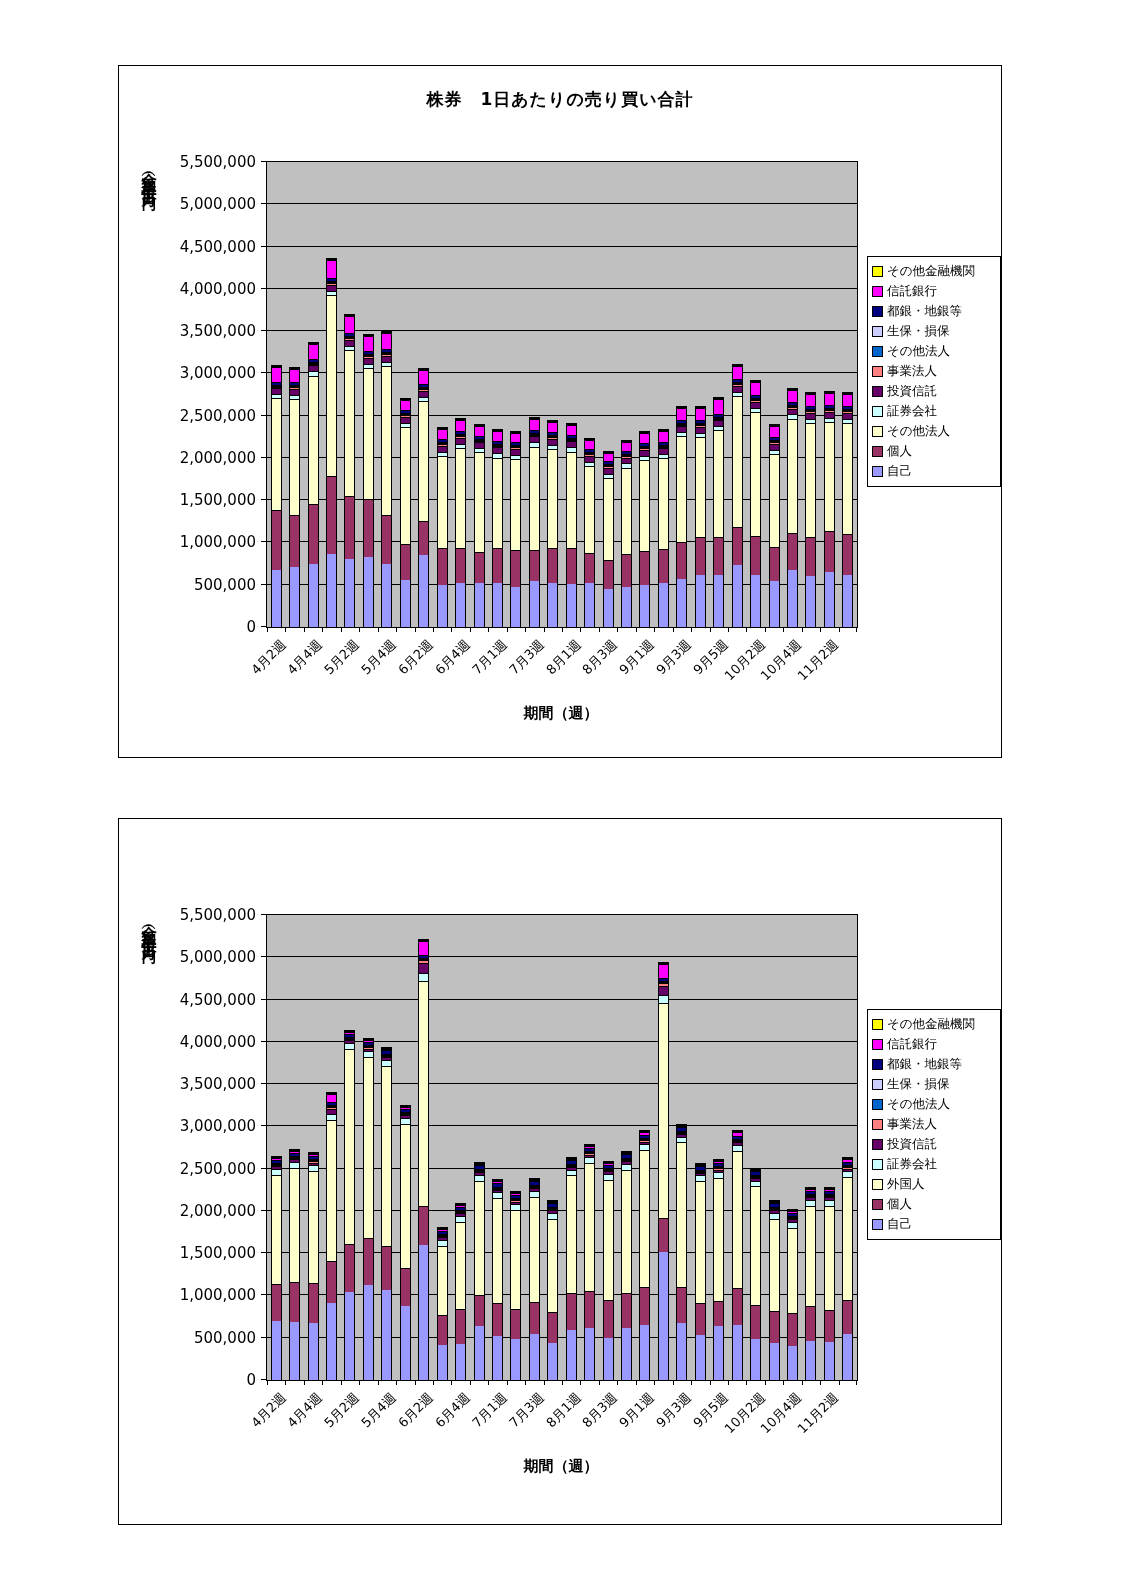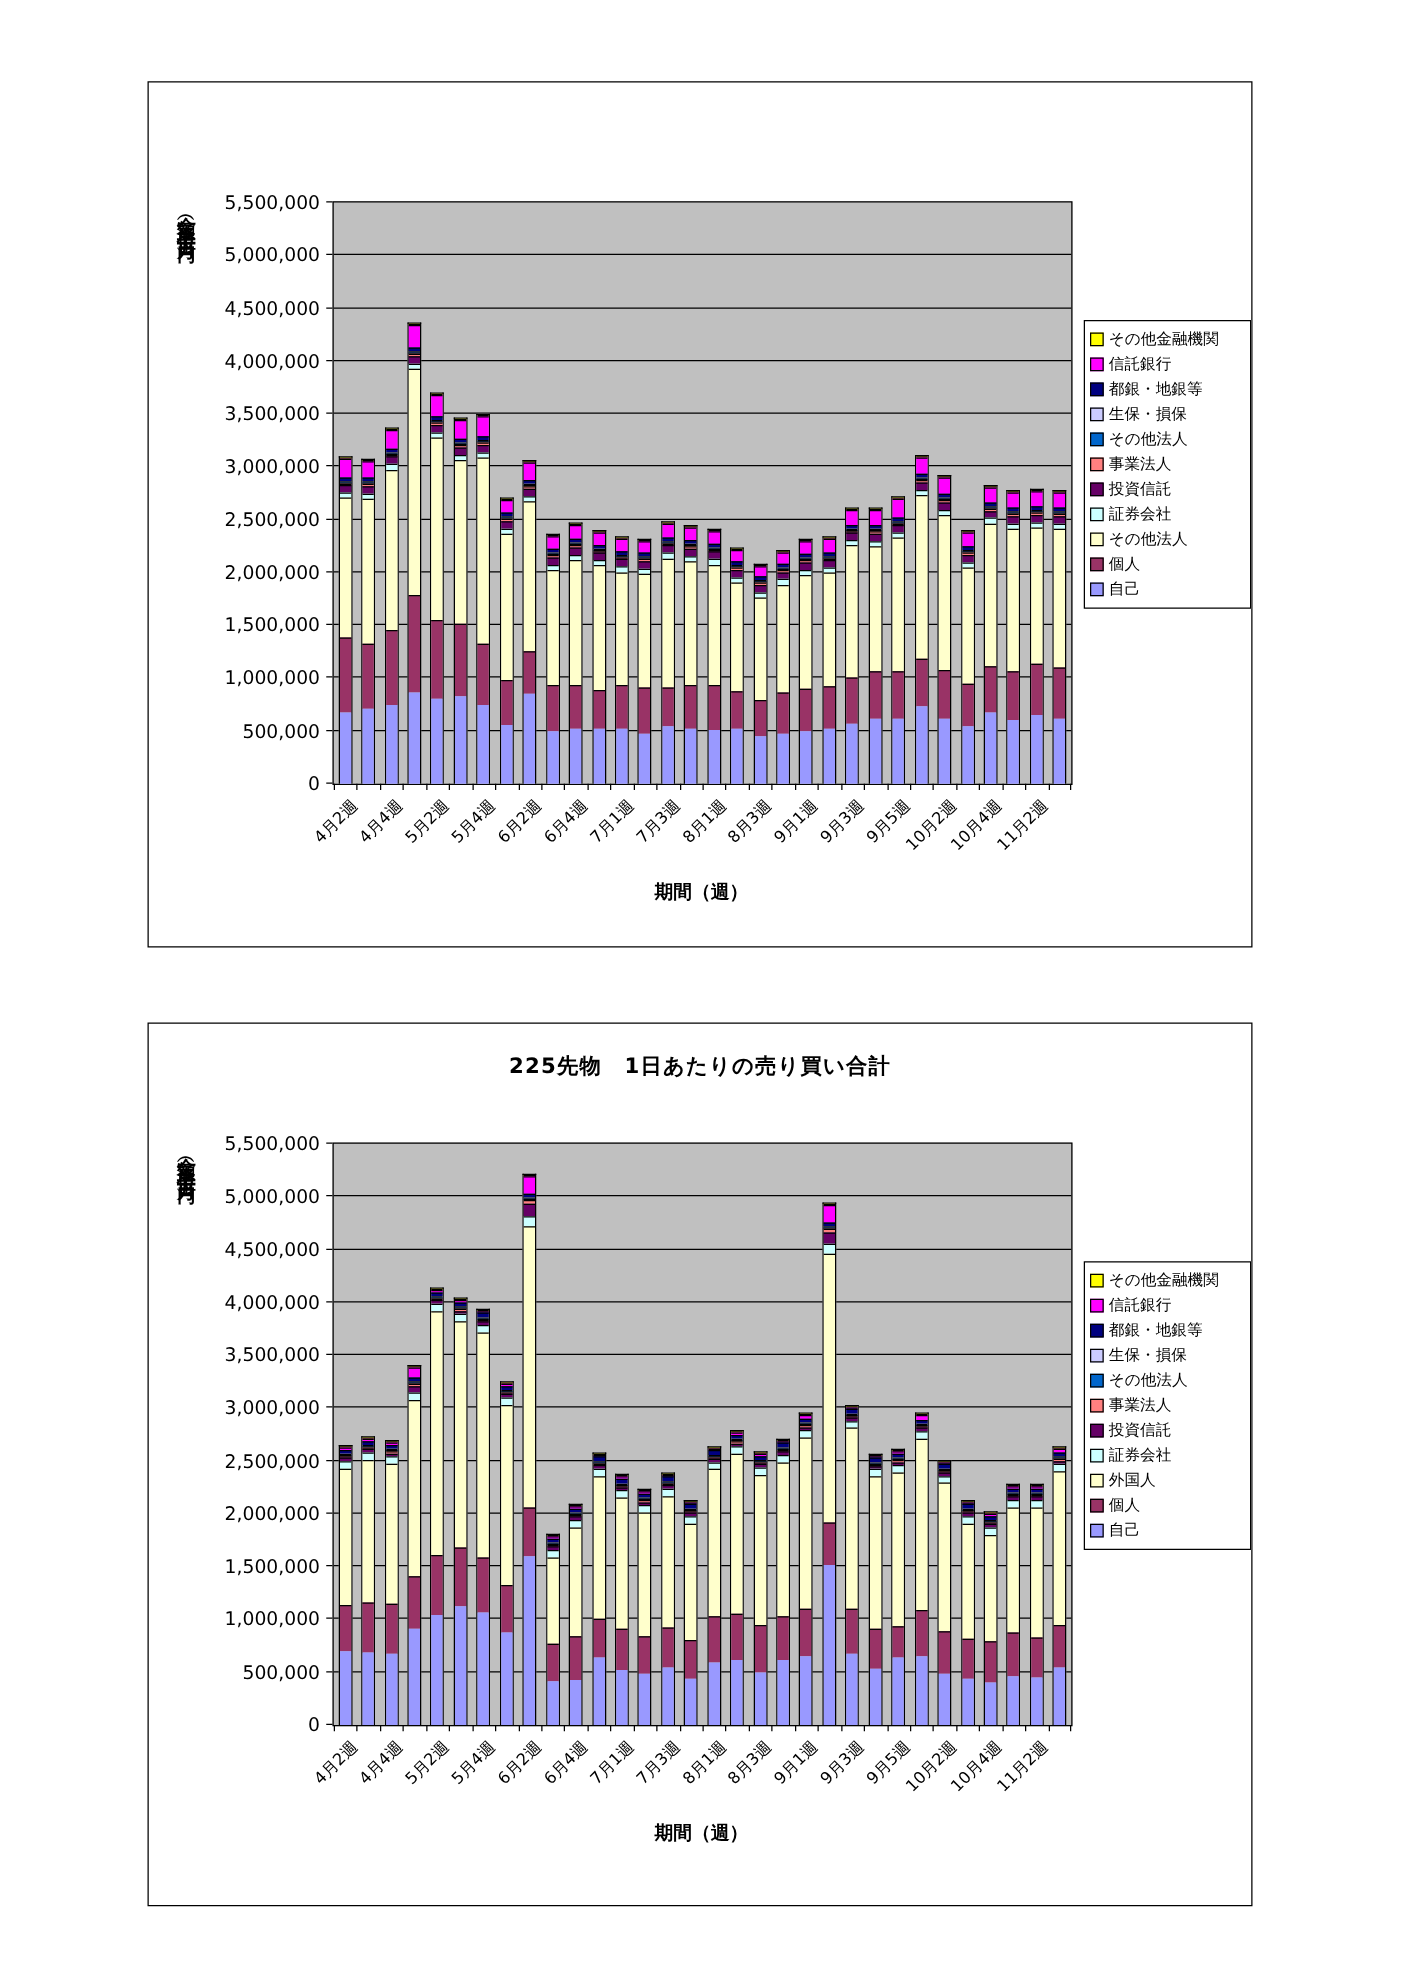--- a/index.html
+++ b/index.html
@@ -35,20 +35,21 @@
   .legend-item{display:flex;align-items:center;gap:4px;font-size:12.5px;
         white-space:nowrap;}
   .swatch{width:11px;height:11px;border:1px solid #000;flex:none;box-sizing:border-box;}
 </style>
 </head>
 <body>
 
 <div class="page">
 
   <div class="chart-box" id="chart0">
+    <div class="chart-title">株券　1日あたりの売り買い合計</div>
     <div class="y-axis-title">金額（単位・百万円）</div>
     <div class="plot-area">
         <div class="gridline" style="bottom: 42.2727px;"></div>
         <div class="gridline" style="bottom: 84.5455px;"></div>
         <div class="gridline" style="bottom: 126.818px;"></div>
         <div class="gridline" style="bottom: 169.091px;"></div>
         <div class="gridline" style="bottom: 211.364px;"></div>
         <div class="gridline" style="bottom: 253.636px;"></div>
         <div class="gridline" style="bottom: 295.909px;"></div>
         <div class="gridline" style="bottom: 338.182px;"></div>
@@ -655,21 +656,20 @@
       <div class="ytick" style="top: 348.636px;"></div>
       <div class="ytick" style="top: 306.364px;"></div>
       <div class="ytick" style="top: 264.091px;"></div>
       <div class="ytick" style="top: 221.818px;"></div>
       <div class="ytick" style="top: 179.545px;"></div>
       <div class="ytick" style="top: 137.273px;"></div>
       <div class="ytick" style="top: 95px;"></div>
     </div>
 
   <div class="chart-box" id="chart1">
-    <div class="chart-title">225先物　1日あたりの売り買い合計</div>
     <div class="y-axis-title">金額（単位・百万円）</div>
     <div class="plot-area">
         <div class="gridline" style="bottom: 42.2727px;"></div>
         <div class="gridline" style="bottom: 84.5455px;"></div>
         <div class="gridline" style="bottom: 126.818px;"></div>
         <div class="gridline" style="bottom: 169.091px;"></div>
         <div class="gridline" style="bottom: 211.364px;"></div>
         <div class="gridline" style="bottom: 253.636px;"></div>
         <div class="gridline" style="bottom: 295.909px;"></div>
         <div class="gridline" style="bottom: 338.182px;"></div>

